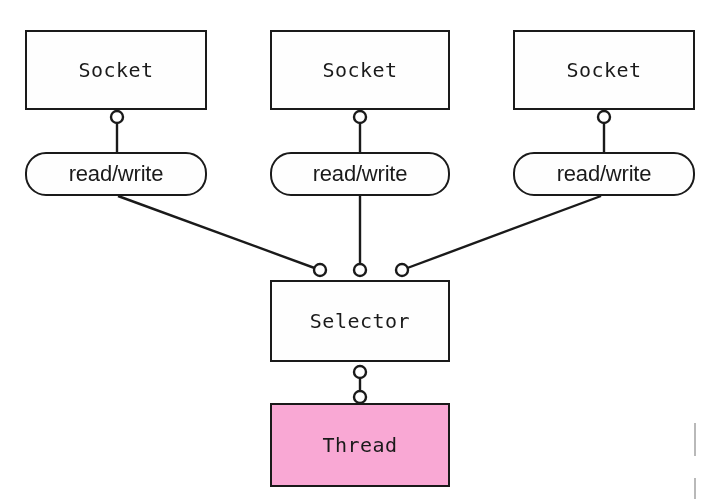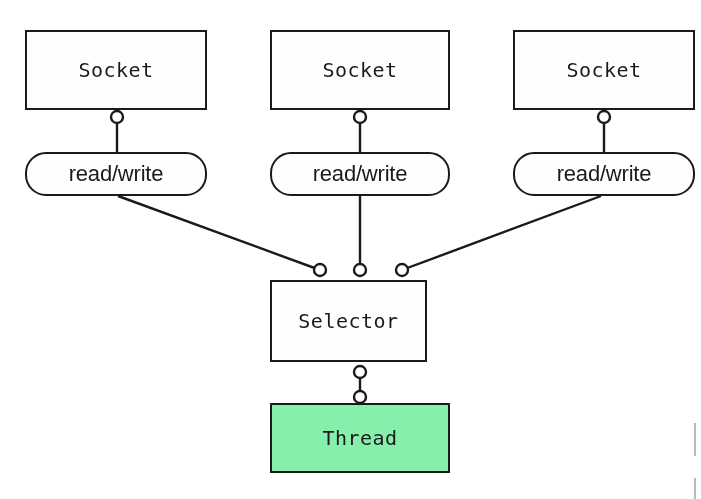--- a/index.html
+++ b/index.html
@@ -91,24 +91,24 @@
       </div>
       <div class="node-box sans-label" style="left: 25px; top: 152px; width: 182px; height: 44px; border-color: rgb(26, 26, 26); background: rgb(254, 254, 254);">
         <span>read/write</span>
       </div>
       <div class="node-box sans-label" style="left: 270px; top: 152px; width: 180px; height: 44px; border-color: rgb(26, 26, 26); background: rgb(254, 254, 254);">
         <span>read/write</span>
       </div>
       <div class="node-box sans-label" style="left: 513px; top: 152px; width: 182px; height: 44px; border-color: rgb(26, 26, 26); background: rgb(254, 254, 254);">
         <span>read/write</span>
       </div>
-      <div class="node-box mono-label" style="left: 270px; top: 280px; width: 157px; height: 82px; border-color: rgb(26, 26, 26); background: rgb(254, 254, 254);">
+      <div class="node-box mono-label" style="left: 270px; top: 280px; width: 180px; height: 82px; border-color: rgb(26, 26, 26); background: rgb(254, 254, 254);">
         <span>Selector</span>
       </div>
-      <div class="node-box mono-label" style="left: 270px; top: 403px; width: 180px; height: 70px; border-color: rgb(26, 26, 26); background: #86efac;">
+      <div class="node-box mono-label" style="left: 270px; top: 403px; width: 180px; height: 84px; border-color: rgb(26, 26, 26); background: #f9a8d4;">
         <span>Thread</span>
       </div>
     </div>
   <div id="artifacts-layer">
       <div class="edge-artifact" style="left: 694px; top: 423px; height: 33px; background: rgb(185, 185, 185);"></div>
       <div class="edge-artifact" style="left: 694px; top: 478px; height: 21px; background: rgb(185, 185, 185);"></div>
     </div>
 
 </div>
 

